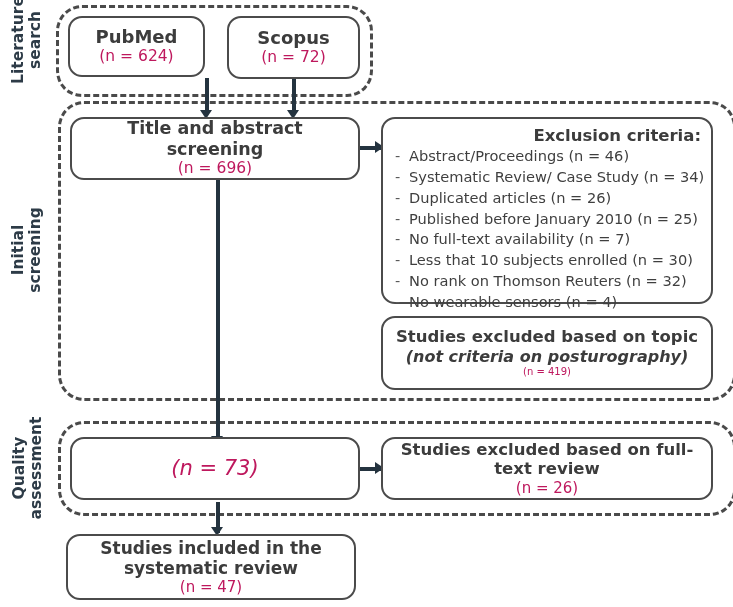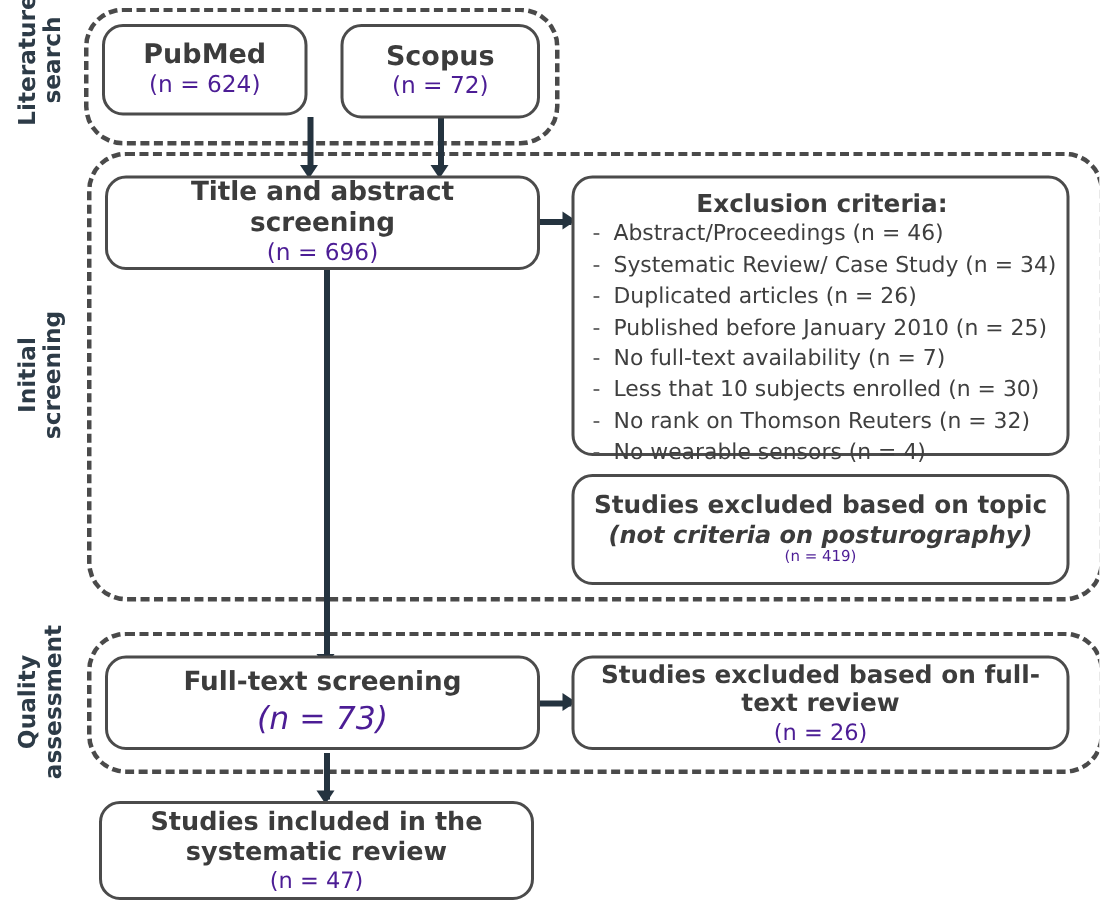--- a/index.html
+++ b/index.html
@@ -40,33 +40,33 @@
     color: #3a3a3a;
     padding: 4px 8px;
   }
   .node .title {
     font-weight: bold;
     color: #3c3c3c;
     line-height: 1.18;
   }
   .node .sub {
     font-weight: normal;
-    color: #4c1d95;
+    color: #be185d;
     line-height: 1.25;
   }
   .node .sub-italic {
     font-weight: bold;
     font-style: italic;
     color: #3c3c3c;
     line-height: 1.2;
   }
 
   
   .node.listbox {
-    align-items: center;
+    align-items: flex-end;
     justify-content: flex-start;
     text-align: left;
     padding: 7px 10px 6px 12px;
   }
   .node.listbox .title {
     font-size: 16.5px;
     margin-bottom: 1px;
   }
   .crit-row {
     display: flex;
@@ -207,21 +207,20 @@
     </div>
   </div>
 
   <div class="node" style="left:381px; top:316px; width:332px; height:74px;">
     <div class="title" style="font-size:16.5px;">Studies excluded based on topic</div>
     <div class="sub-italic" style="font-size:16px;">(not criteria on posturography)</div>
     <div class="sub" style="font-size:10px;">(n = 419)</div>
   </div>
 
   <div class="node" style="left:70px; top:437px; width:290px; height:63px;">
-    <div class="title" style="font-size:17.5px;">Full-text screening</div>
     <div class="sub" style="font-size:21px;font-style:italic;">(n = 73)</div>
   </div>
 
   <div class="node" style="left:381px; top:437px; width:332px; height:63px;">
     <div class="title" style="font-size:16.5px; max-width:300px;">Studies excluded based on full-text review</div>
     <div class="sub" style="font-size:15px;">(n = 26)</div>
   </div>
 
   <div class="node" style="left:66px; top:534px; width:290px; height:66px;">
     <div class="title" style="font-size:17px; max-width:235px;">Studies included in the systematic review</div>

